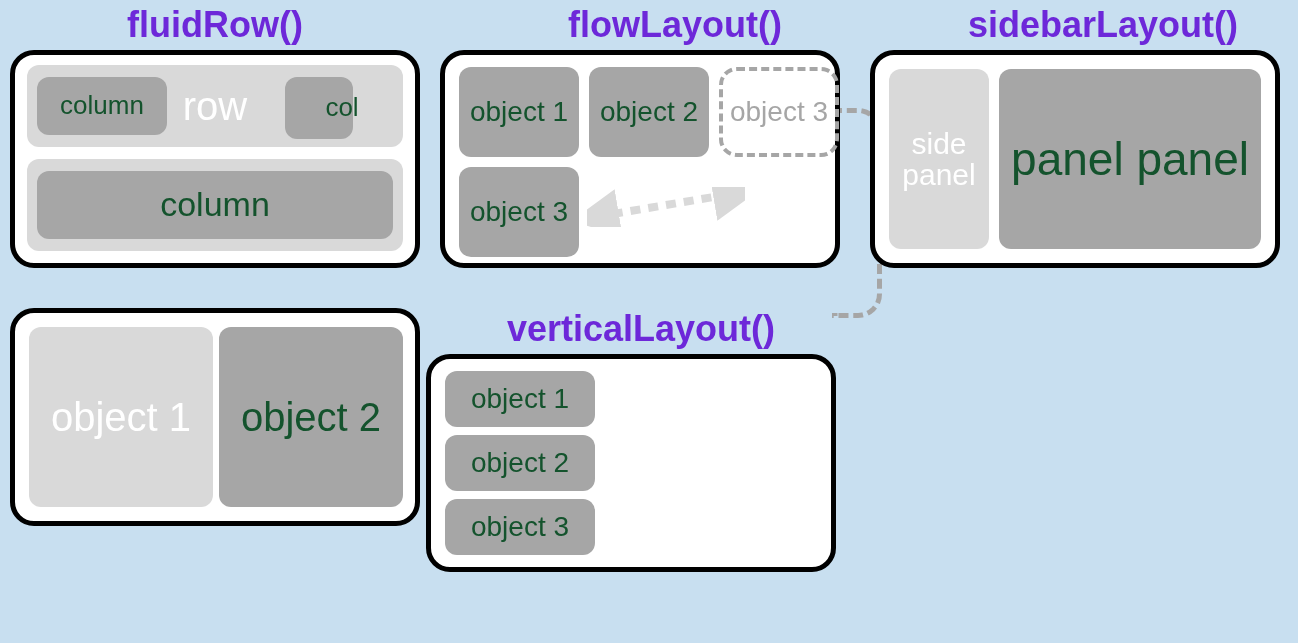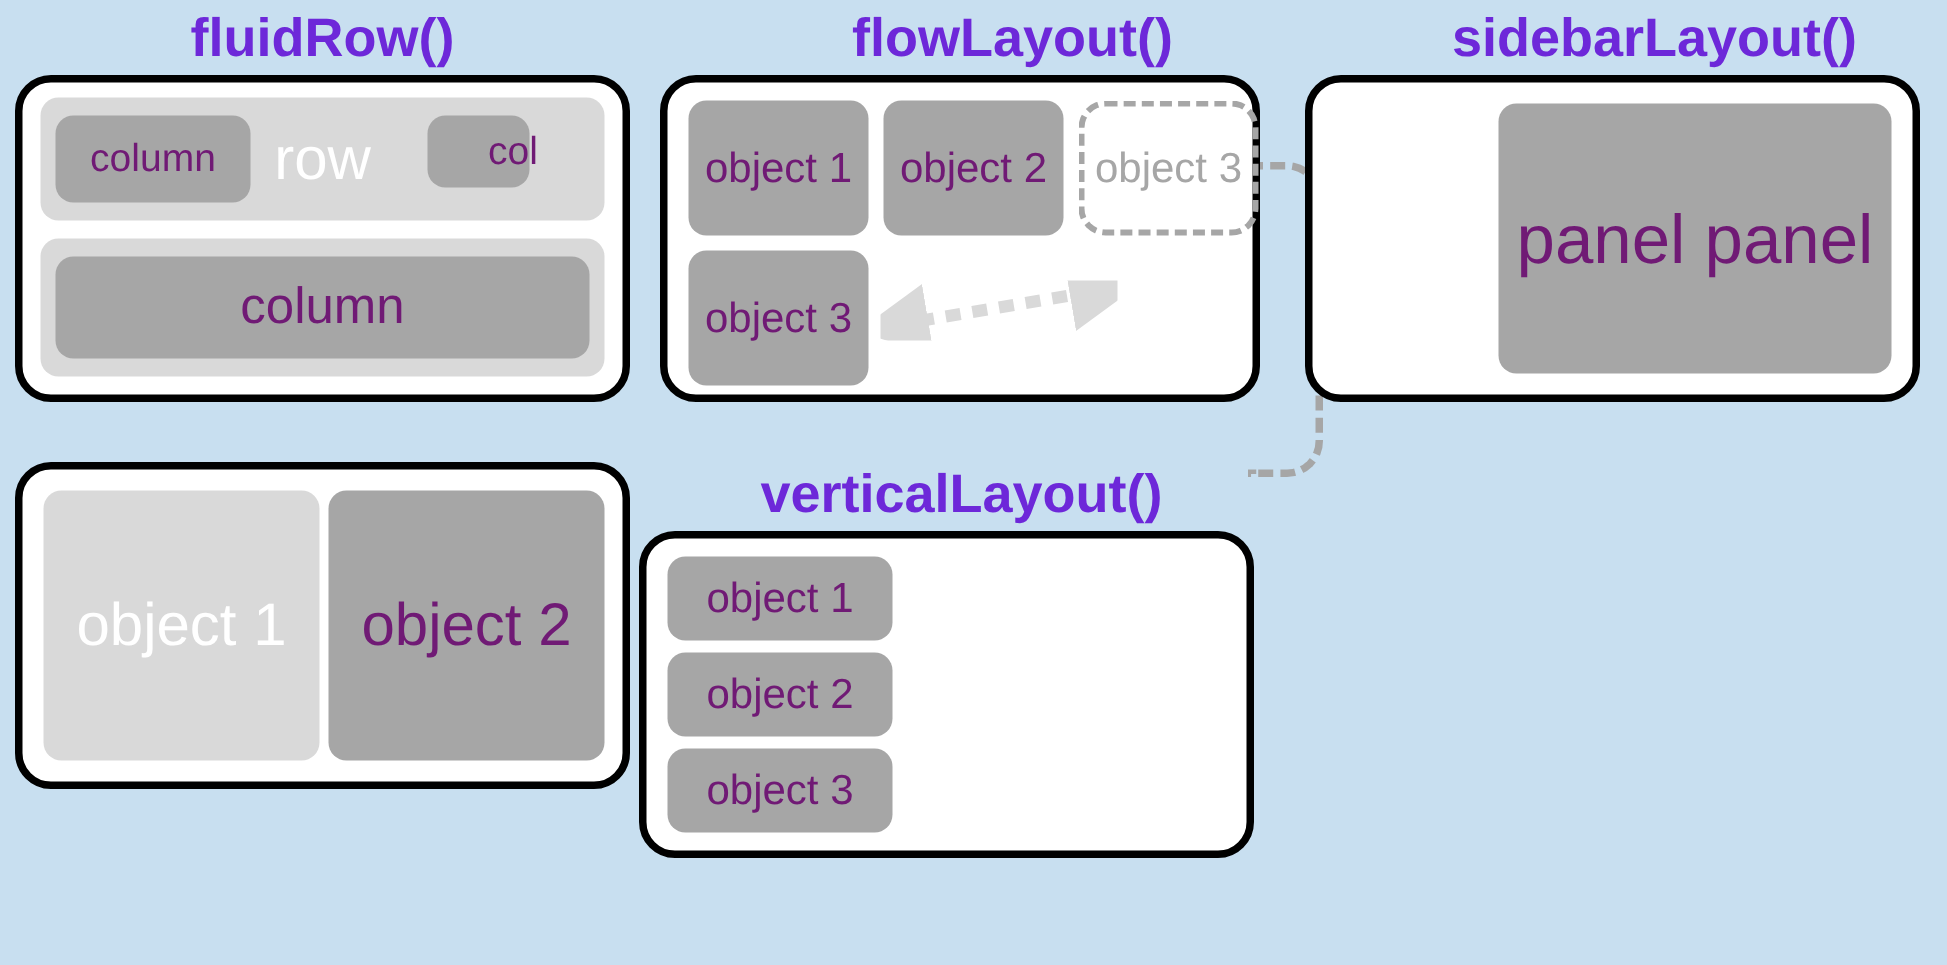--- a/index.html
+++ b/index.html
@@ -29,41 +29,41 @@
   }
   .box {
     border-radius: 12px;
     display: flex;
     align-items: center;
     justify-content: center;
     text-align: center;
     line-height: 1.05;
   }
   .gray-light { background: #d9d9d9; color: #ffffff; }
-  .gray-mid   { background: #a6a6a6; color: #701a75; }
+  .gray-mid   { background: #a6a6a6; color: #14532d; }
   .dashed {
     border: 4px dashed #a6a6a6;
     background: transparent;
     color: #a6a6a6;
   }
 
   
   #fluidRow-group { left: 10px; top: 4px; width: 410px; }
   #fluidRow-card { width: 410px; height: 218px; }
   #fluidRow-row1 {
     position: absolute; left: 12px; top: 10px; width: 376px; height: 82px;
     border-radius: 12px; font-size: 40px;
     display:flex; align-items:center; justify-content:center;
   }
   #fluidRow-col1 {
     position: absolute; left: 22px; top: 22px; width: 130px; height: 58px;
     font-size: 26px;
   }
   #fluidRow-col2 {
-    position: absolute; left: 270px; top: 22px; width: 68px; height: 48px;
+    position: absolute; left: 270px; top: 22px; width: 68px; height: 62px;
     font-size: 26px;
     padding-left: 46px;
   }
   #fluidRow-row2 {
     position: absolute; left: 12px; top: 104px; width: 376px; height: 92px;
     border-radius: 12px;
   }
   #fluidRow-col3 {
     position: absolute; left: 22px; top: 116px; width: 356px; height: 68px;
     font-size: 34px;
@@ -150,20 +150,21 @@
         </defs>
         <line x1="8" y1="30" x2="150" y2="6" stroke="#d9d9d9" stroke-width="8" stroke-dasharray="10,8" marker-end="url(#arrowhead)" marker-start="url(#arrowhead2)"></line>
       </svg>
     </div>
   </div>
 </div>
 
 <div class="card-group" id="sidebarLayout-group">
   <div class="title">sidebarLayout()</div>
   <div class="card" id="sidebarLayout-card">
+    <div id="side-panel" class="box gray-light">side panel</div>
     <div id="main-panel" class="box gray-mid">panel panel</div>
   </div>
 </div>
 
 <div class="card-group" id="splitLayout-group">
   <div class="card" id="splitLayout-card">
     <div id="split-obj1" class="box gray-light">object 1</div>
     <div id="split-obj2" class="box gray-mid">object 2</div>
   </div>
 </div>

